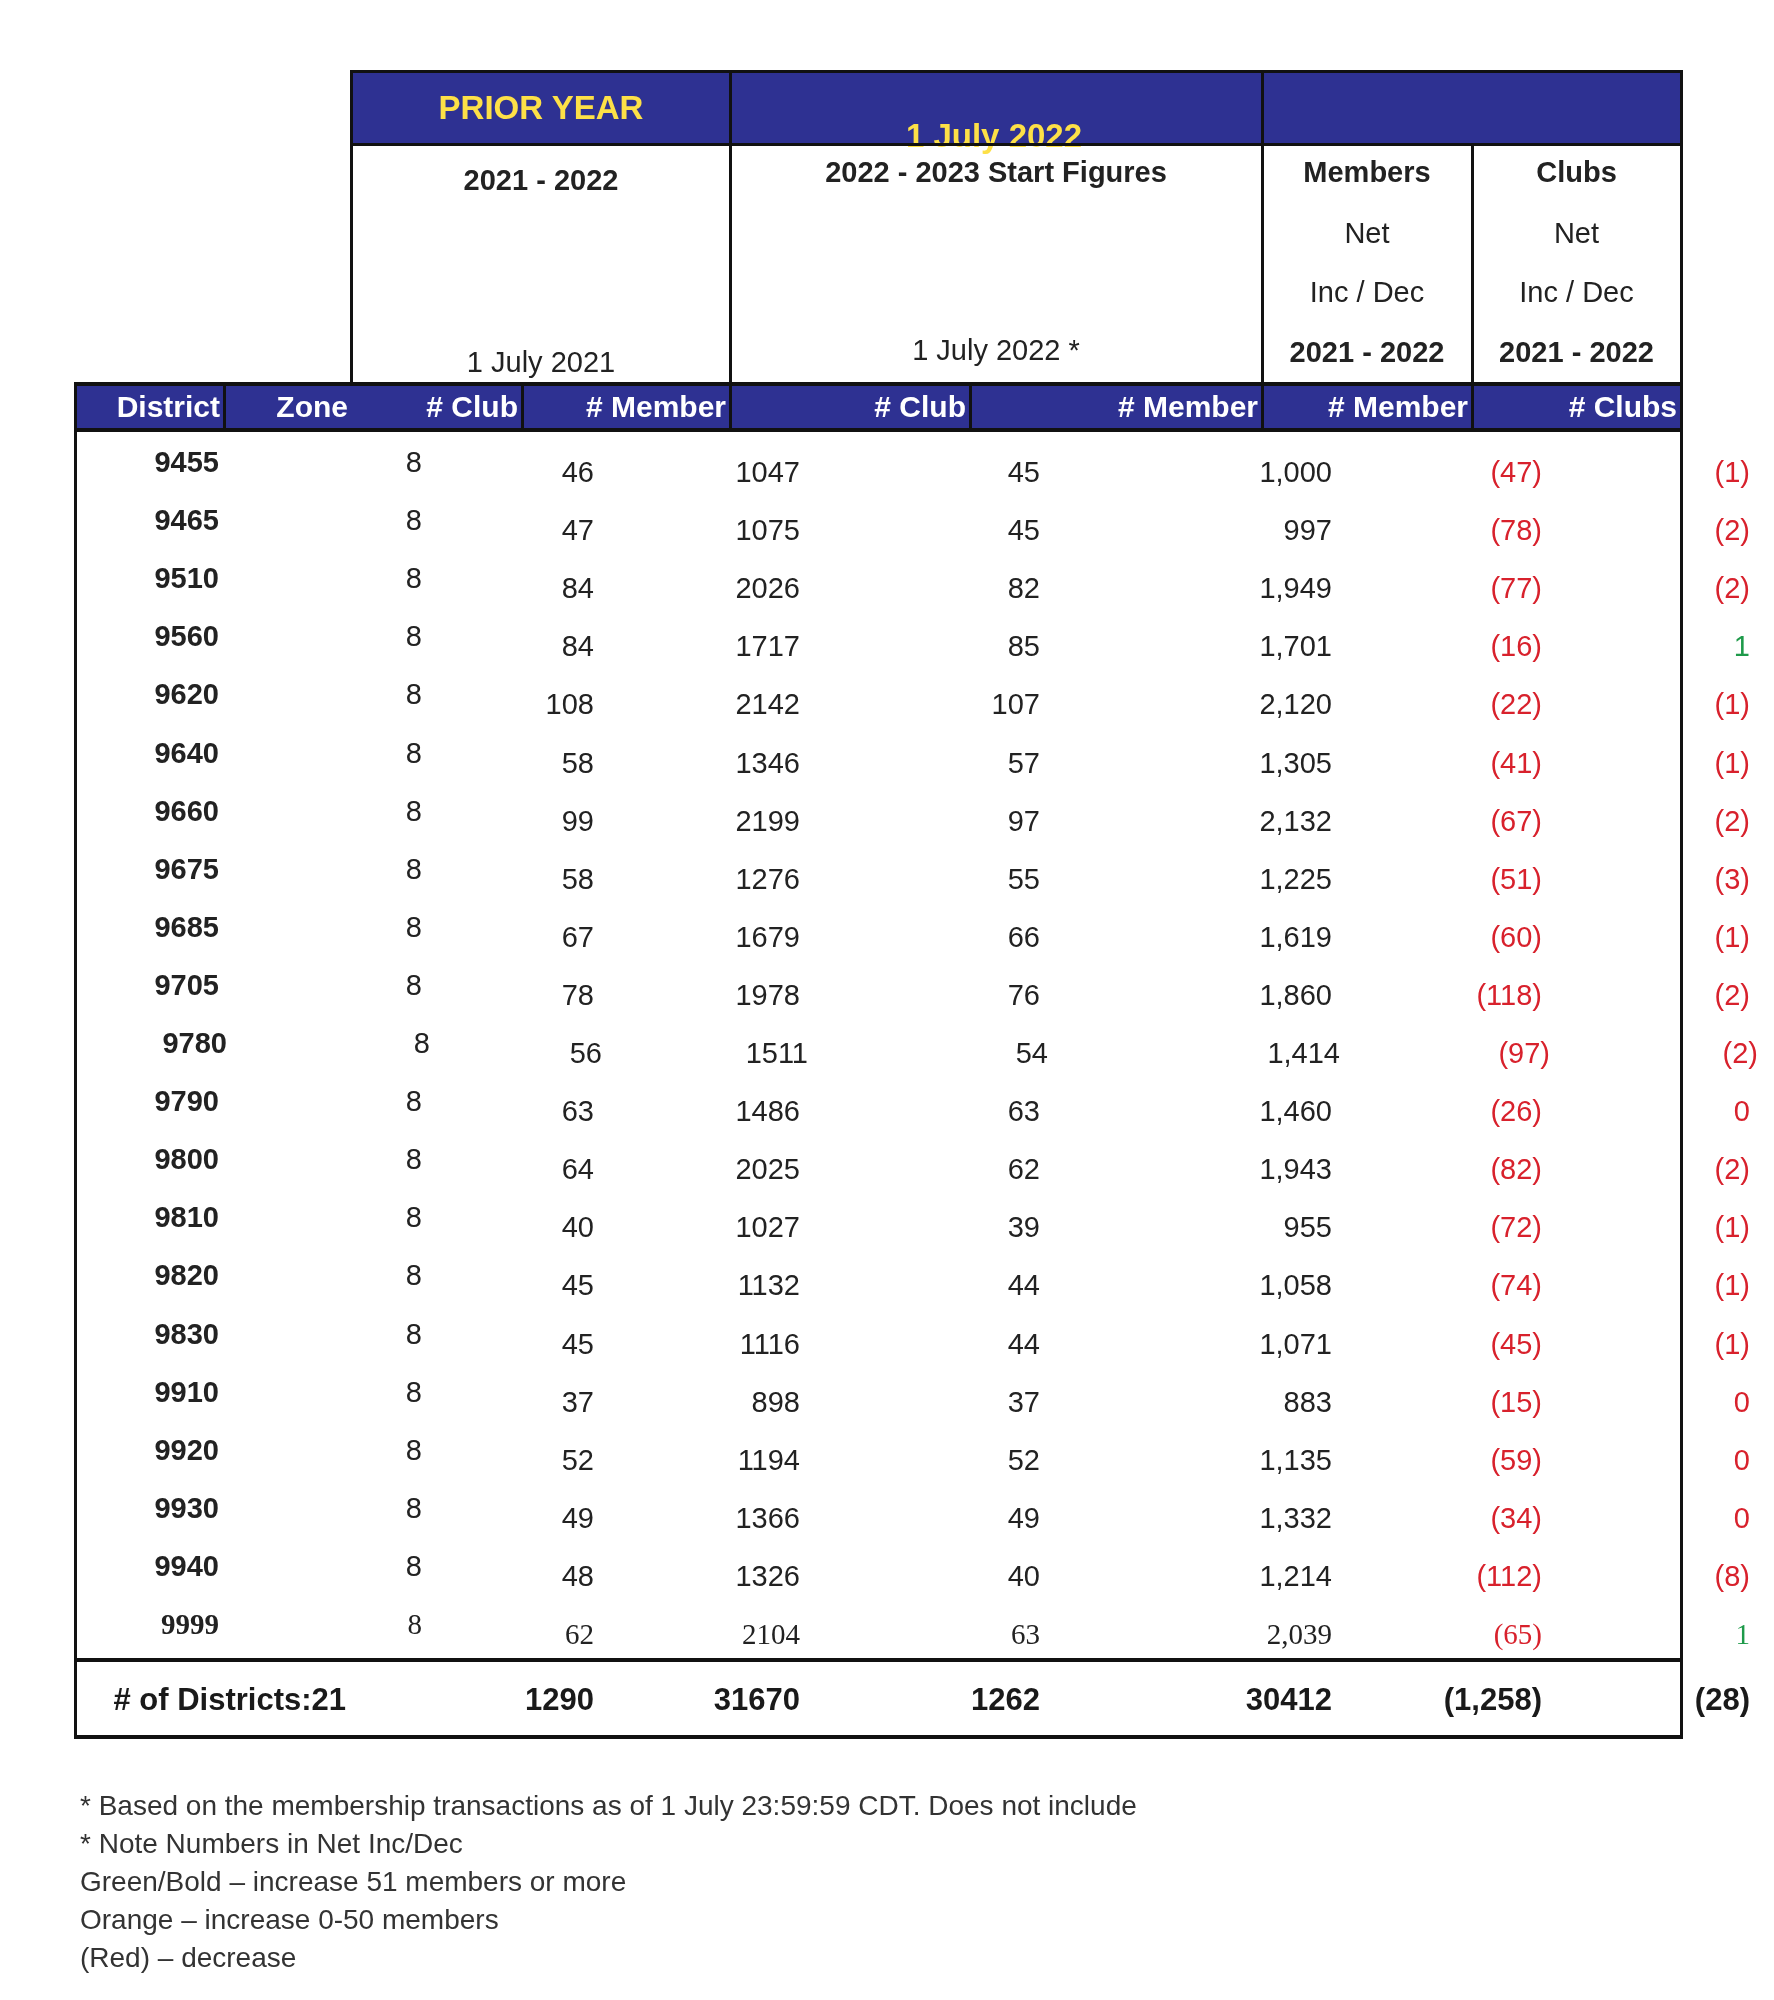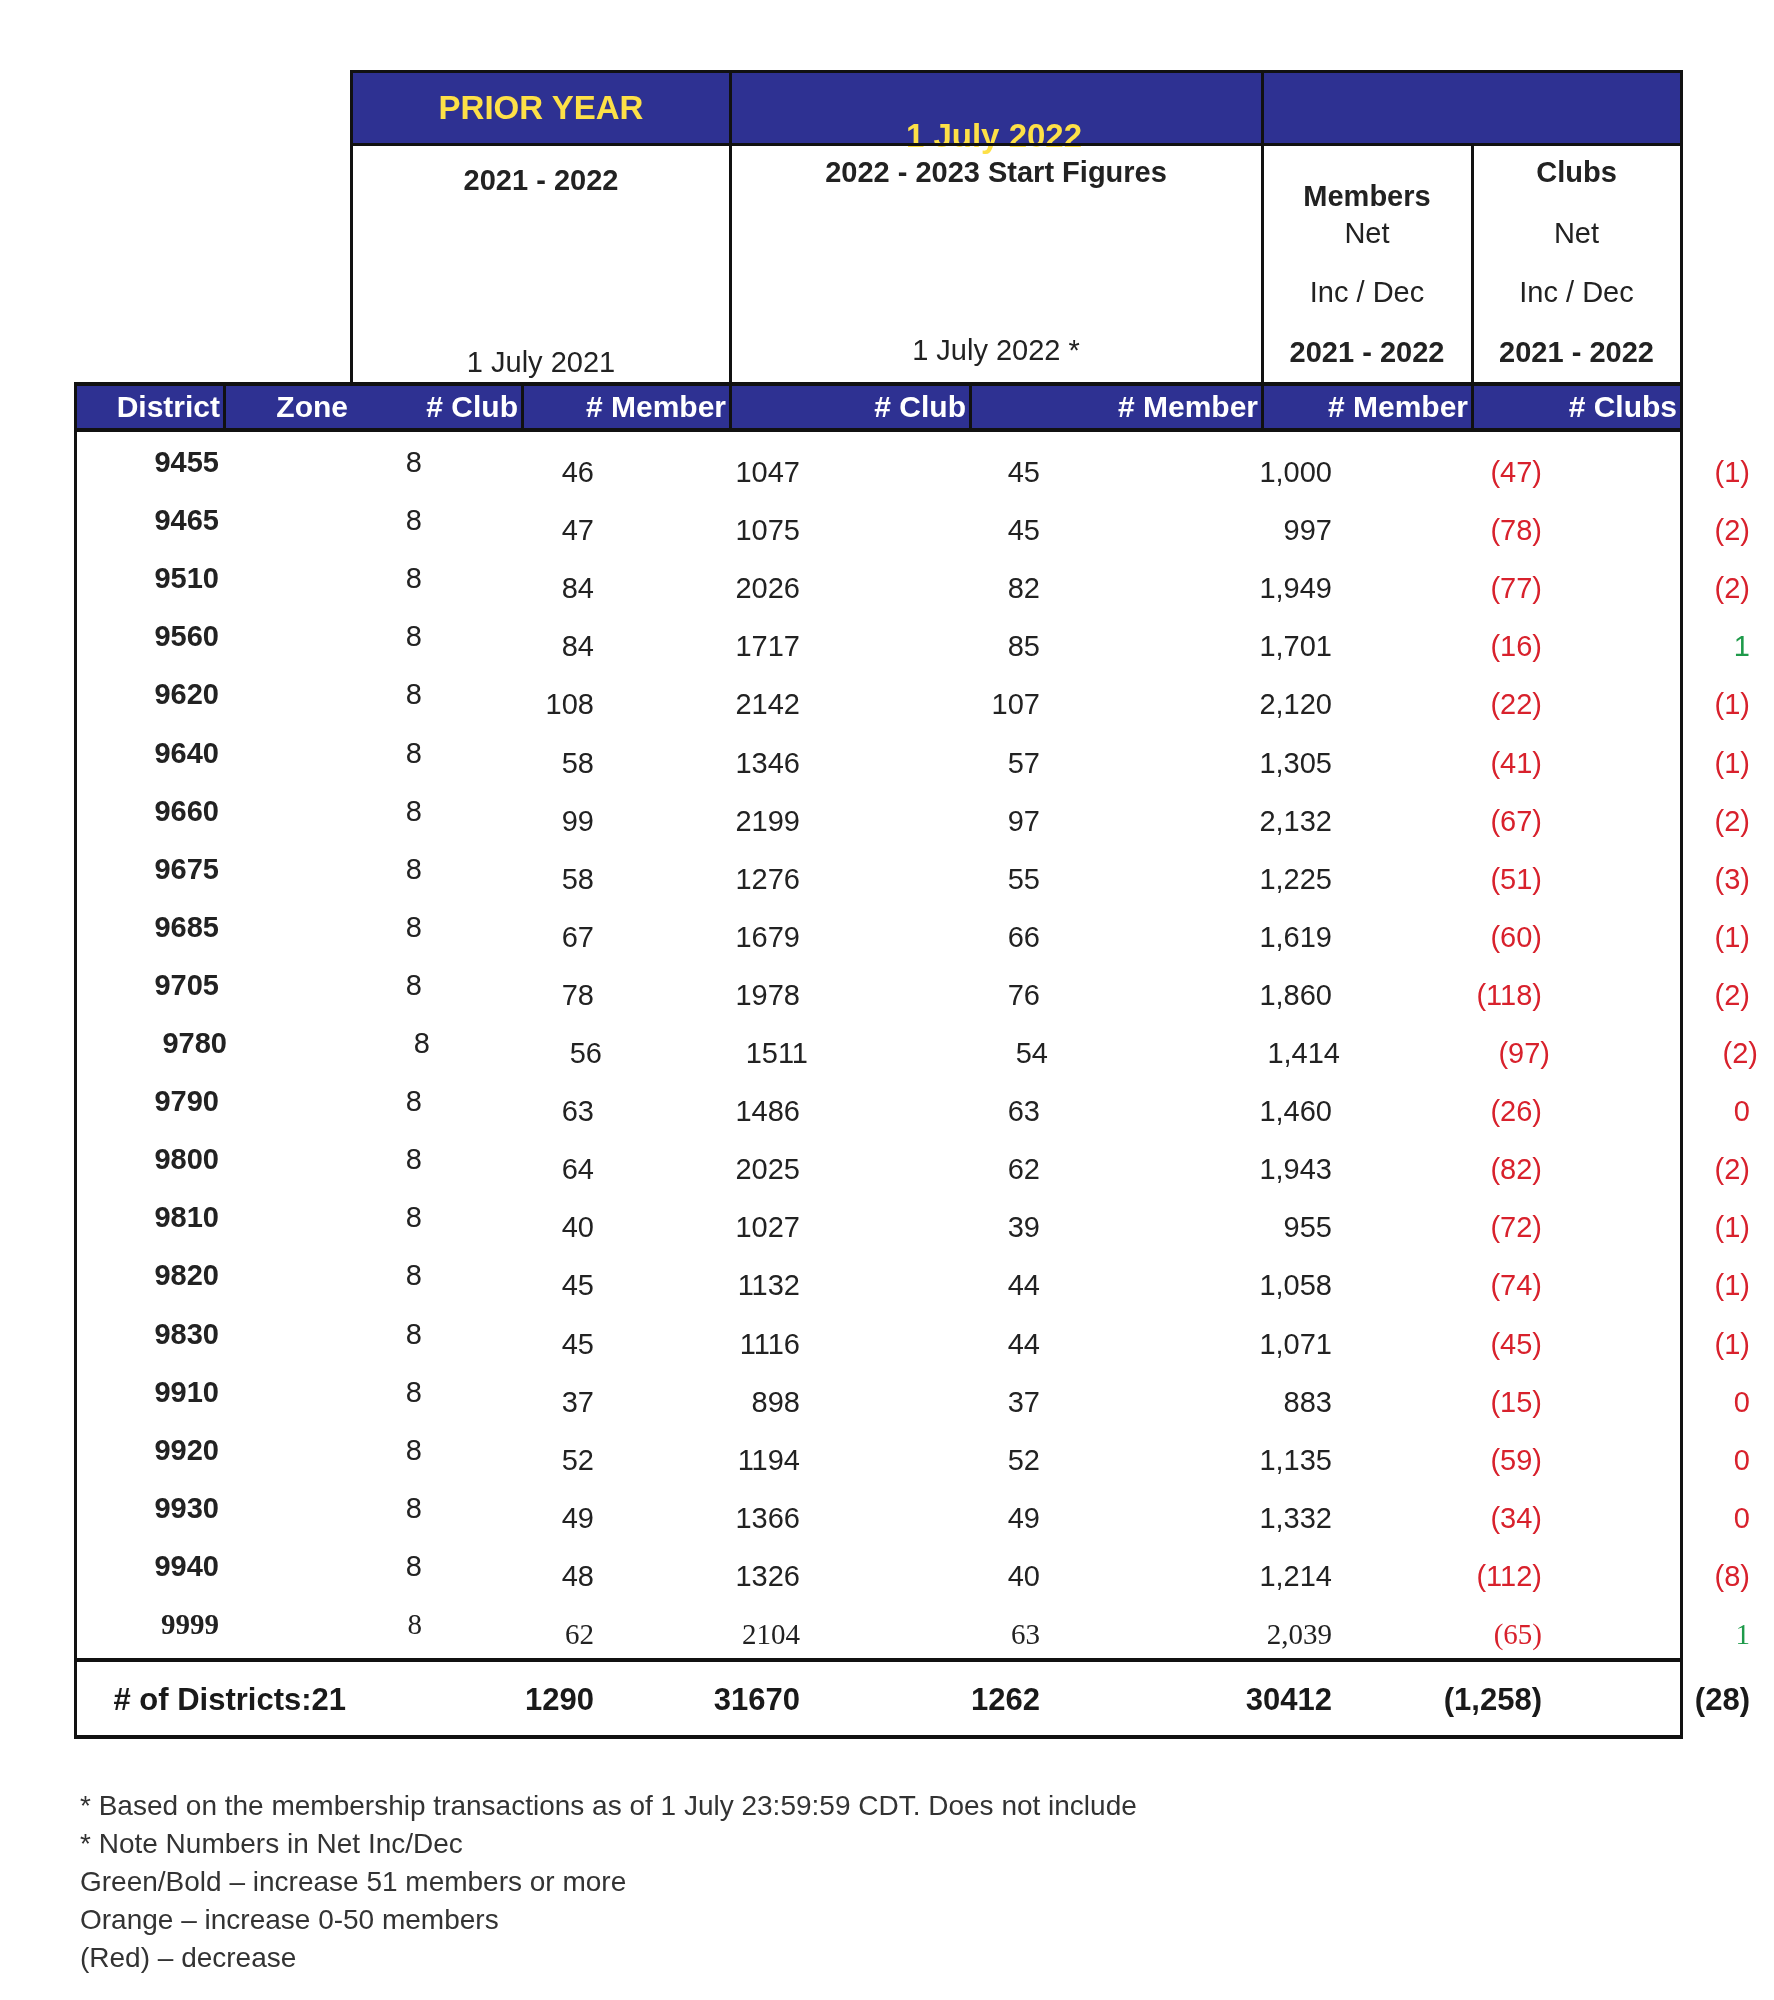--- a/index.html
+++ b/index.html
@@ -41,21 +41,21 @@
   <div class="top-cell" style="left:376px;width:532px;margin-top:28px;">1 July 2022</div>
   <div class="top-cell" style="left:910px;width:419px;"></div>
 </div>
 
 <div class="abs" style="left:352px;top:143px;width:1329px;height:239px;border-top:3px solid #111;box-sizing:border-box;">
   <div class="sub-text sub-bold" style="left:0;width:378px;top:18px;">2021 - 2022</div>
   <div class="sub-text" style="left:0;width:378px;top:200px;">1 July 2021</div>
   <div class="sub-text sub-bold" style="left:378px;width:532px;top:10px;">2022 - 2023 Start Figures</div>
   <div class="sub-text" style="left:378px;width:532px;top:188px;">1 July 2022 *</div>
 
-  <div class="sub-text sub-bold" style="left:910px;width:210px;top:10px;margin-top:24px;">Members</div>
+  <div class="sub-text sub-bold" style="left:910px;width:210px;top:10px;">Members</div>
   <div class="sub-text" style="left:910px;width:210px;top:71px;">Net</div>
   <div class="sub-text" style="left:910px;width:210px;top:130px;">Inc / Dec</div>
   <div class="sub-text sub-bold" style="left:910px;width:210px;top:190px;">2021 - 2022</div>
 
   <div class="sub-text sub-bold" style="left:1120px;width:209px;top:10px;">Clubs</div>
   <div class="sub-text" style="left:1120px;width:209px;top:71px;">Net</div>
   <div class="sub-text" style="left:1120px;width:209px;top:130px;">Inc / Dec</div>
   <div class="sub-text sub-bold" style="left:1120px;width:209px;top:190px;">2021 - 2022</div>
 </div>
 

